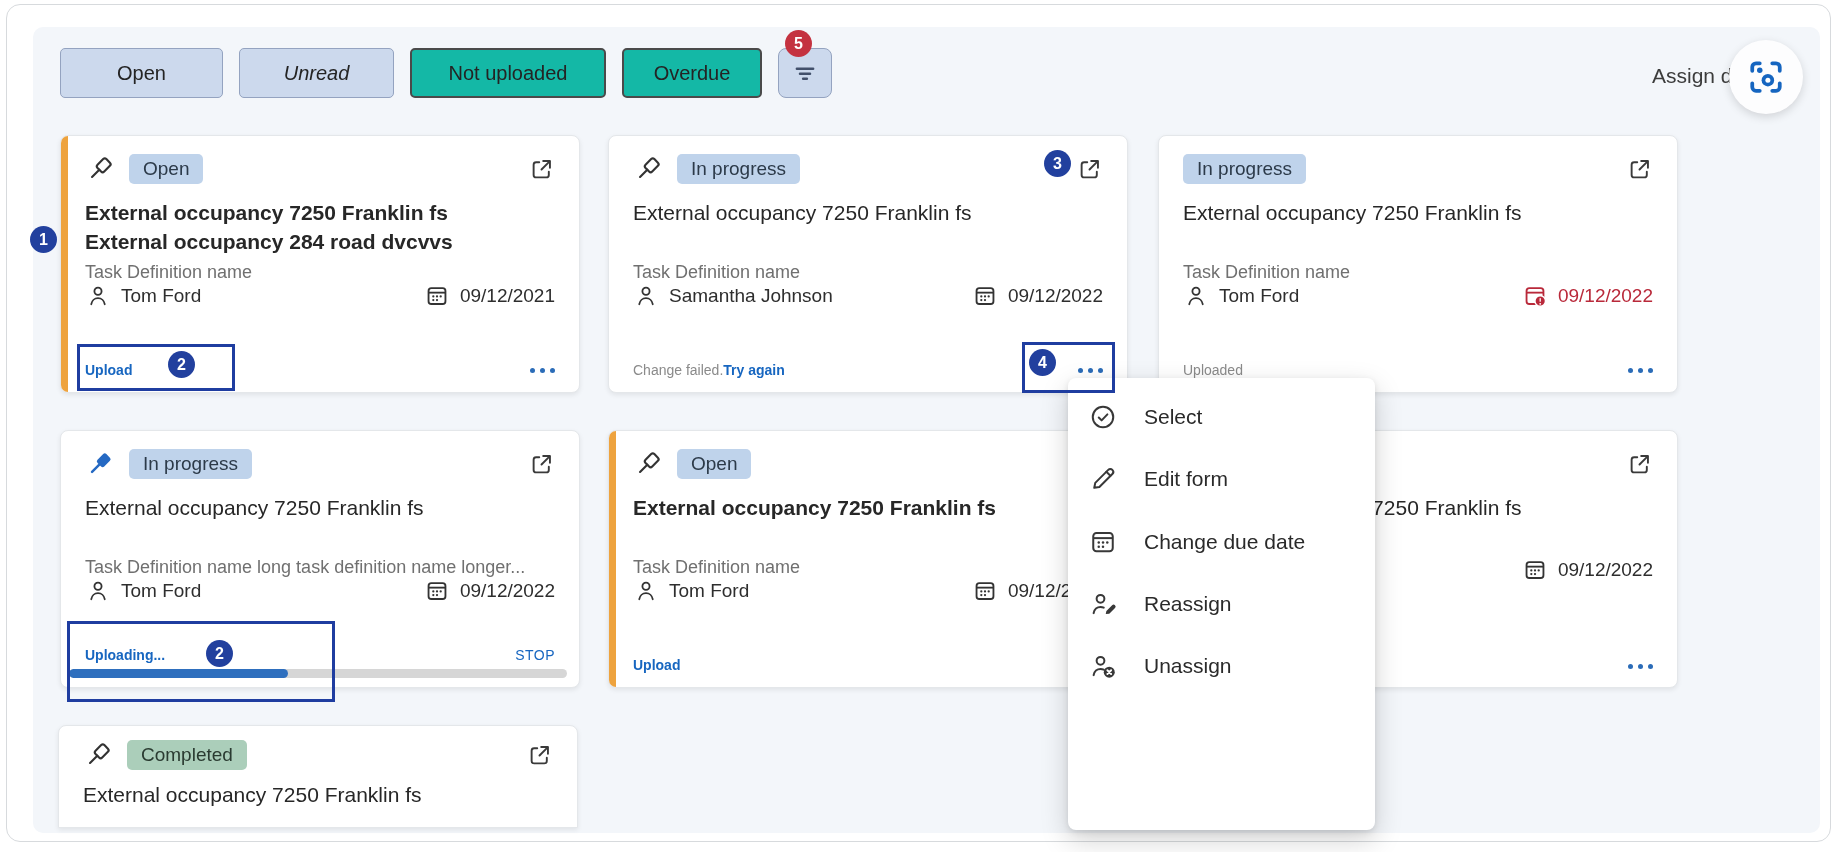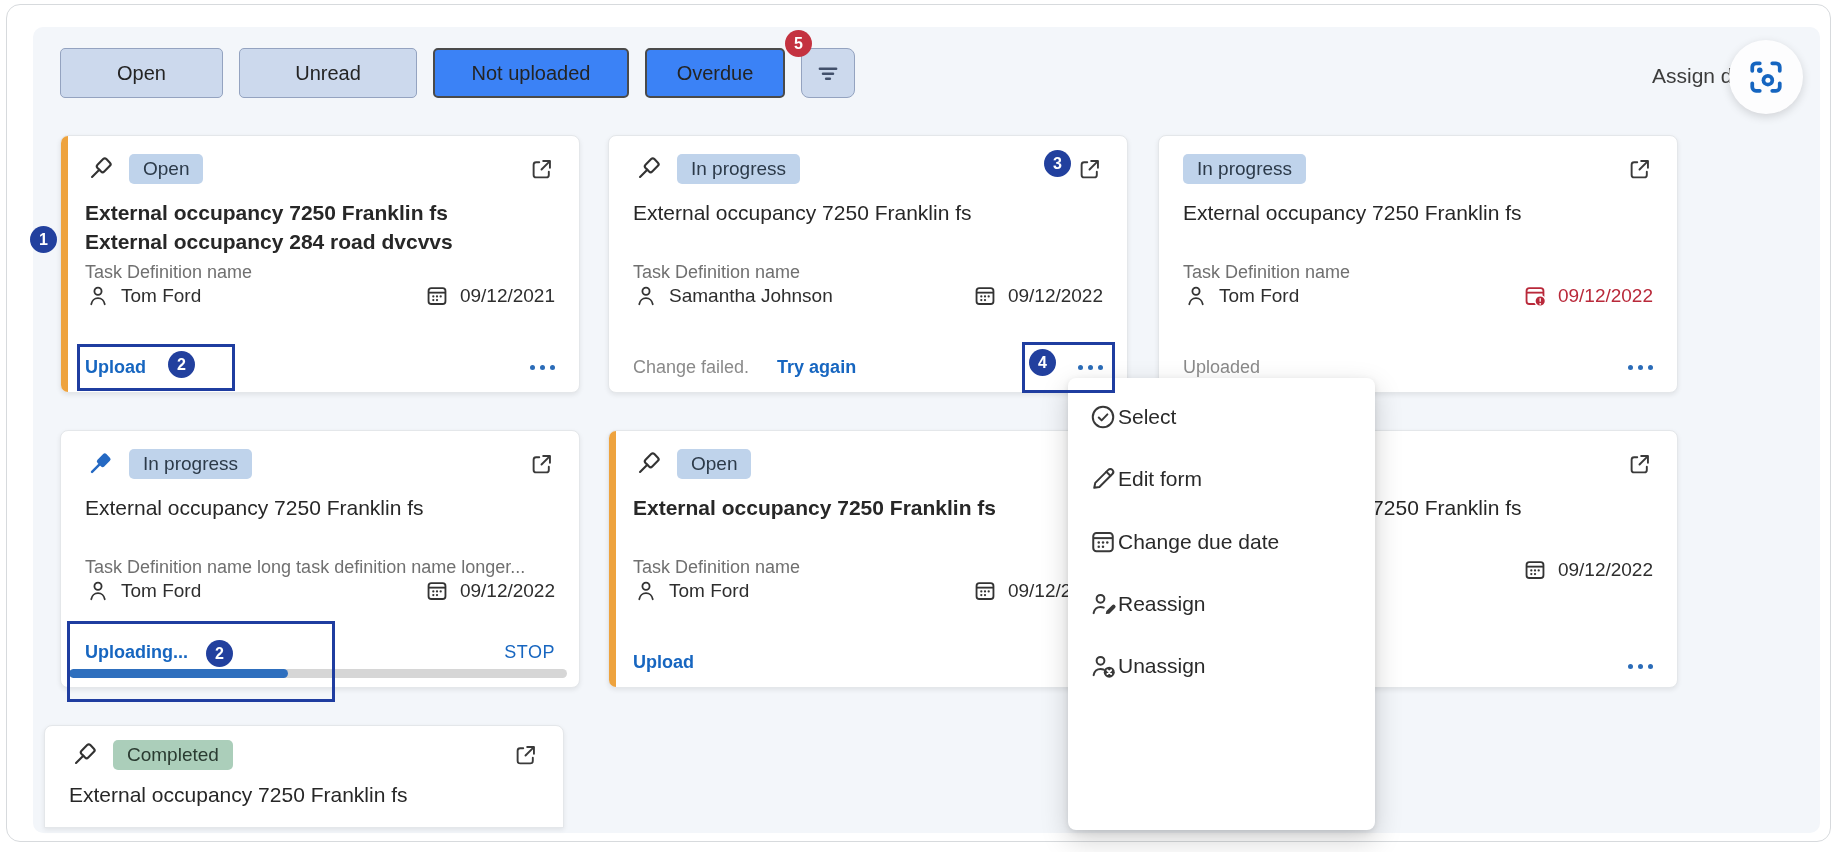--- a/index.html
+++ b/index.html
@@ -8,22 +8,22 @@
   .window { position:absolute; left:6px; top:4px; width:1825px; height:838px;
             background:#ffffff; border:1px solid #d7dadd; border-radius:14px; }
   .panel  { position:absolute; left:26px; top:22px; width:1787px; height:806px;
             background:#f3f6fa; border-radius:10px; }
 
   
   .filterbar { position:absolute; left:60px; top:48px; display:flex; gap:16px; z-index:5; }
   .fbtn { height:50px; display:flex; align-items:center; justify-content:center;
           font-size:20px; color:#242424; border-radius:5px; cursor:pointer; }
   .fbtn.sel   { background:#ccd9ed; border:1px solid #94a3c0; }
-  .fbtn.unsel { background:#3b82f6; border:2px solid #4a4a4a; }
-  .fbtn.b1 { width:163px; } .fbtn.b2 { width:178px; } .fbtn.b3 { width:196px; } .fbtn.b4 { width:140px; }
+  .fbtn.unsel { background:#14b8a6; border:2px solid #4a4a4a; }
+  .fbtn.b1 { width:163px; } .fbtn.b2 { width:155px;font-style:italic; } .fbtn.b3 { width:196px; } .fbtn.b4 { width:140px; }
   .iconbtn { width:54px; height:50px; border-radius:8px; background:#ccd9ed;
              border:1px solid #94a3c0; display:flex; align-items:center; justify-content:center; }
 
   
   .sort { position:absolute; left:1652px; top:64px; font-size:21px; color:#3c3c3c;
           display:flex; gap:10px; z-index:6; white-space:nowrap; }
   .shotbtn { position:absolute; left:1729px; top:40px; width:74px; height:74px; border-radius:50%;
              background:#fdfdfe; box-shadow:0 3px 10px rgba(0,0,0,.14); display:flex;
              align-items:center; justify-content:center; z-index:60; }
 
@@ -39,35 +39,35 @@
   .badge { font-size:19px; padding:4px 14px; border-radius:5px; background:#bfd3eb; color:#2c3a49; }
   .badge.green { background:#abceba; color:#2a3b31; }
   .ctitle { margin-top:10px; height:62px; font-size:21px; color:#272727; line-height:29px; }
   .ctitle.bold { font-weight:bold; }
   .taskdef { font-size:18px; color:#707070; margin-top:2px; white-space:nowrap;
              overflow:hidden; text-overflow:ellipsis; }
   .meta { display:flex; justify-content:space-between; align-items:center; 
           font-size:19px; color:#2e2e2e; }
   .who,.when { display:flex; align-items:center; gap:10px; }
   .when.overdue { color:#b9293a; }
-  .cfoot { margin-top:auto; display:flex; align-items:center; gap:28px; font-size:18px;text-align:center; }
+  .cfoot { margin-top:auto; display:flex; align-items:center; font-size:14px;text-align:center; }
   .link { color:#1766c0; font-weight:600; cursor:pointer; }
   .graytext { color:#8a8a8a; }
   .stop { margin-left:auto; color:#1766c0; font-weight:400; letter-spacing:.5px; cursor:pointer; }
   .dots { margin-left:auto; display:flex; gap:5px; cursor:pointer; padding:4px 0; }
   .dots i { width:5px; height:5px; border-radius:50%; background:#2b6cb8; }
   .progress { position:absolute; left:8px; right:12px; bottom:9px; height:9px;
               background:#d6d6d6; border-radius:5px; overflow:hidden; }
   .progress .fill { height:100%; background:#2e6fbe; border-radius:5px; }
 
   
   .menu { position:absolute; left:1068px; top:378px; width:307px; height:452px; background:#fff;
           border-radius:8px; box-shadow:0 10px 28px rgba(0,0,0,.18), 0 2px 6px rgba(0,0,0,.10);
           padding:8px 0; z-index:40; }
-  .mitem { height:62.3px; display:flex; align-items:center; padding:0 0 0 20px;
+  .mitem { height:62.3px; display:flex; align-items:center; gap:26px; padding:0 0 0 20px;
            font-size:21px; color:#2a2a2a; cursor:pointer; }
 
   
   .callout { position:absolute; width:27px; height:27px; border-radius:50%; background:#22409e;
              color:#fff; font-size:16px; font-weight:bold; display:flex; align-items:center;
              justify-content:center; z-index:50; }
   .abox { position:absolute; border:3px solid #1f3da0; z-index:50; }
   .fbadge { position:absolute; left:785px; top:30px; width:27px; height:27px; border-radius:50%;
             background:#c43240; color:#fff; font-size:16px; font-weight:bold; display:flex;
             align-items:center; justify-content:center; z-index:50; }
@@ -394,21 +394,21 @@
   </div>
   <div class="cfoot">
     <span class="dots">
         <i></i>
         <i></i>
         <i></i>
       </span>
   </div>
 </div>
 
-<div class="card clipped" style="left:44px; top:725px;">
+<div class="card clipped" style="left:58px; top:725px;">
   <div class="chead">
     <svg width="30" height="30" viewBox="0 0 24 24">
       <g transform="rotate(45 12 12)" fill="none" stroke="#333" stroke-width="1.7" stroke-linejoin="round" stroke-linecap="round">
         <rect x="8.2" y="2.8" width="7.6" height="10" rx="1.8"></rect>
           <path d="M12 12.8V21"></path>
       </g>
     </svg>
     <span class="badge green">Completed</span>
     <span class="spacer"></span>
     <svg width="27" height="27" viewBox="0 0 24 24" fill="none" stroke="#3a3a3a" stroke-width="1.7" stroke-linecap="round" stroke-linejoin="round">

